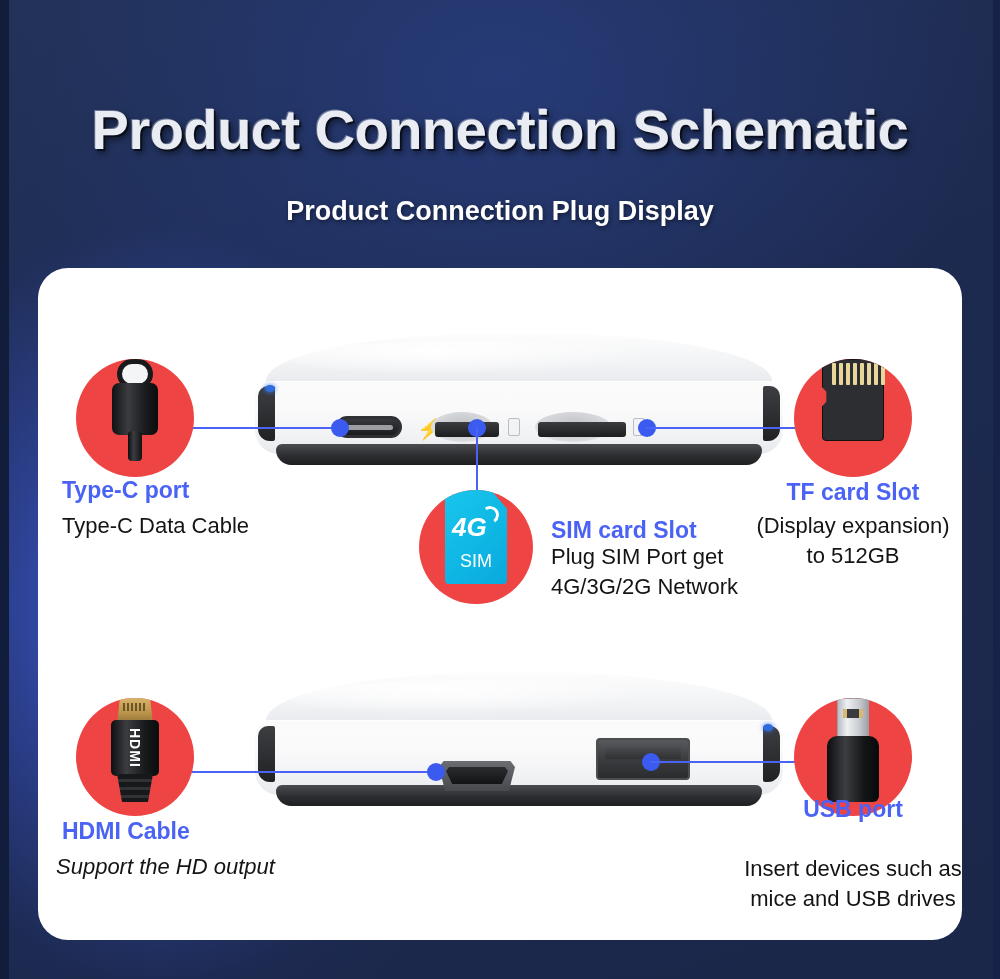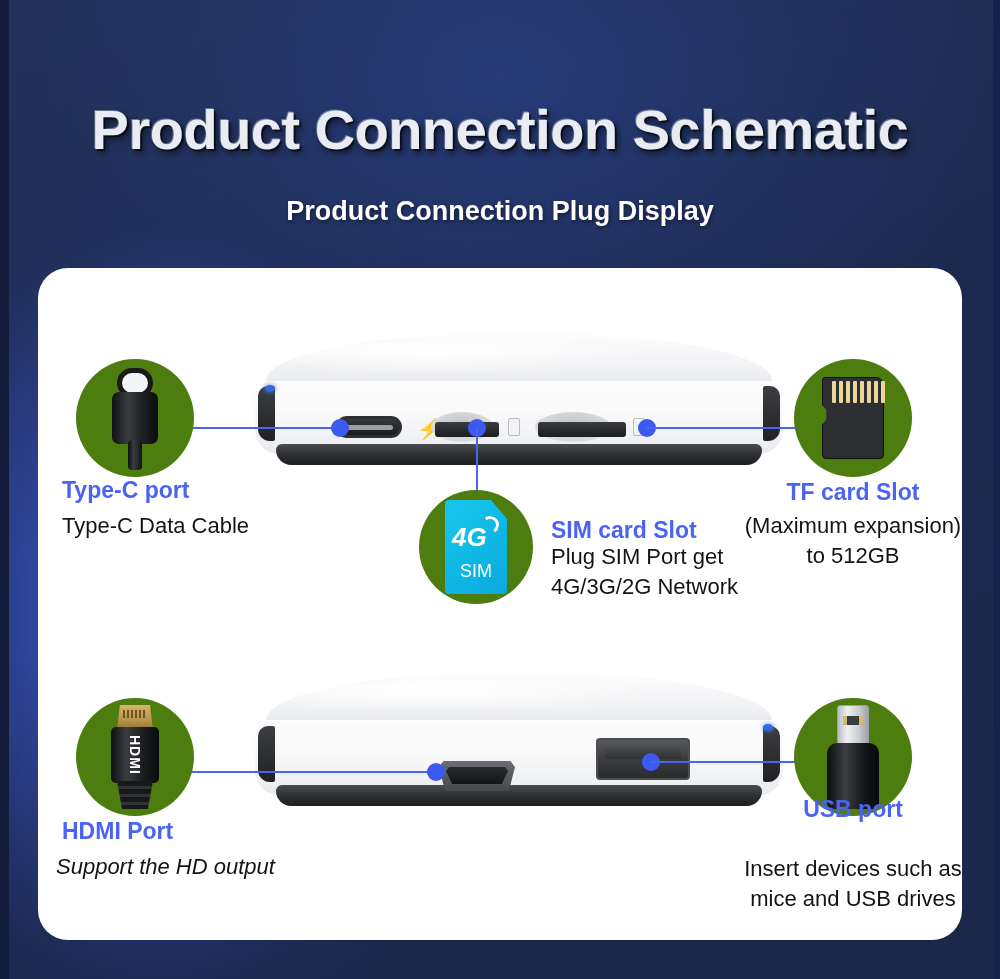--- a/index.html
+++ b/index.html
@@ -125,22 +125,22 @@
     border:2px solid #4b4d51;
   }
   .port-usba::after {
     content:""; position:absolute; left:7px; right:7px; top:8px; height:11px;
     background:linear-gradient(180deg,#47494c,#303133); border-radius:2px;
   }
 
   
   .circle {
     position:absolute; border-radius:50%;
-    background:#4d7c0f;
-    display:flex; align-items:center; justify-content:center;
+    background:#ef4444;
+    display:flex; justify-content:center;
     overflow:hidden;
   }
   .dot {
     position:absolute; width:18px; height:18px; border-radius:50%;
     background:#3b5bf0;
   }
   .line { position:absolute; background:#4a63f5; }
 
   
   .ic-typec { position:relative; width:52px; height:100px; }
@@ -333,21 +333,21 @@
 </div>
 
 <div class="lbl-h" style="left:62px; top:477px;">Type-C port</div>
 <div class="lbl-b" style="left:62px; top:511px;">Type-C Data Cable</div>
 
 <div class="lbl-h" style="left:551px; top:508px;margin-top:9px;">SIM card Slot</div>
 <div class="lbl-b" style="left:551px; top:542px;">Plug SIM Port get
 4G/3G/2G Network</div>
 
 <div class="lbl-h ta-c" style="left:738px; top:479px; width:230px;">TF card Slot</div>
-<div class="lbl-b ta-c" style="left:738px; top:511px; width:230px;">(Maximum expansion)
+<div class="lbl-b ta-c" style="left:738px; top:511px; width:230px;">(Display expansion)
 to 512GB</div>
 
 <div class="device" style="left:255px; top:672px; width:528px; height:134px;">
   <div class="dev-shell">
     <div class="dev-top"></div>
     <div class="dev-face"></div>
     <div class="dev-sheen"></div>
     <div class="dev-edge-l"></div>
     <div class="dev-edge-r"></div>
     <div class="dev-led" style="right:10px; top:52px;"></div>
@@ -373,18 +373,18 @@
   </div>
 </div>
 
 <div class="circle" style="left:794px; top:698px; width:118px; height:118px;">
   <div class="ic-usb">
     <div class="metal"></div>
     <div class="shell"></div>
   </div>
 </div>
 
-<div class="lbl-h" style="left:62px; top:818px;">HDMI Port</div>
+<div class="lbl-h" style="left:62px; top:818px;">HDMI Cable</div>
 <div class="lbl-b" style="left:56px; top:852px;font-style:italic;">Support the HD output</div>
 
 <div class="lbl-h ta-c" style="left:738px; top:796px; width:230px;">USB port</div>
 <div class="lbl-b ta-c" style="left:733px; top:854px; width:240px;">Insert devices such as
 mice and USB drives</div>
 
 </body></html>

